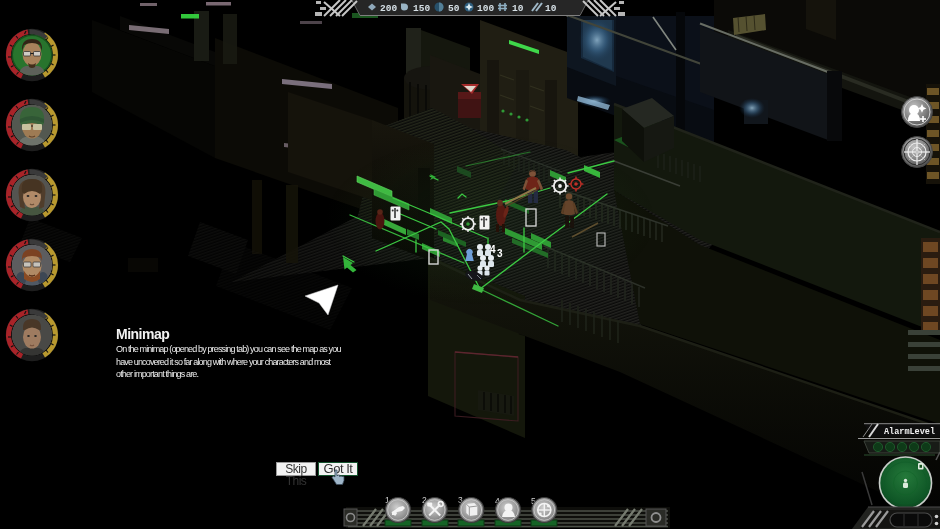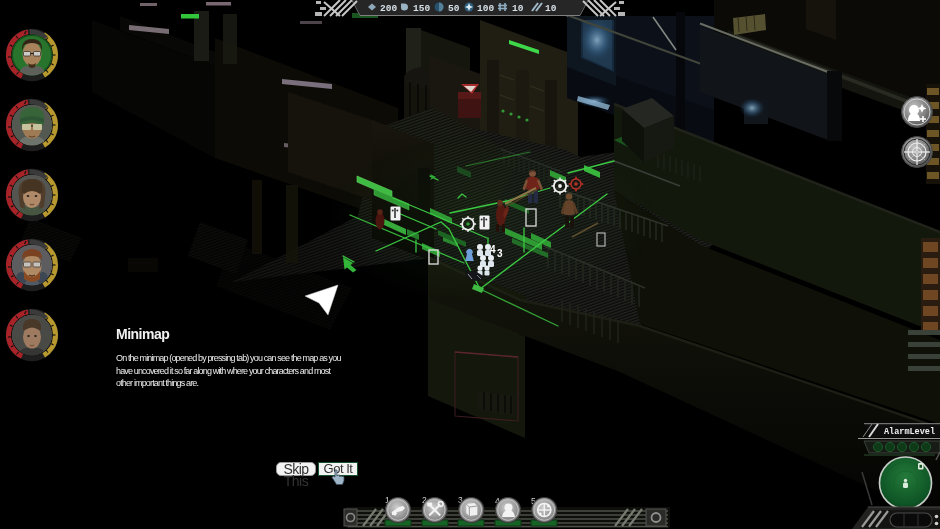--- a/index.html
+++ b/index.html
@@ -830,27 +830,27 @@
       <line x1="-6.5" y1="0" x2="6.5" y2="0" stroke="#f4f4f4" stroke-width="1.4"></line>
       <line x1="0" y1="-6.5" x2="0" y2="6.5" stroke="#f4f4f4" stroke-width="1.4"></line>
       <circle cx="4" cy="-4" r="1.4" fill="#f4f4f4"></circle>
           <circle cx="-4" cy="4" r="1.4" fill="#f4f4f4"></circle>
     </g>
   </g>
 </svg>
 
 <div style="position:absolute;left:116px;top:329px;color:#f2f2f2;">
   <div style="font-size:14px;font-weight:bold;letter-spacing:-0.5px;line-height:10px;">Minimap</div>
-  <div style="font-size:9px;letter-spacing:-0.85px;margin-top:13px;line-height:12.6px;color:#ededed;">
+  <div style="font-size:9px;letter-spacing:-0.85px;margin-top:4px;line-height:12.6px;color:#ededed;">
     On the minimap (opened by pressing tab) you can see the map as you<br>
     have uncovered it so far along with where your characters and most<br>
     other important things are.
   </div>
 </div>
 
-<div style="position:absolute;left:276px;top:462px;width:38px;height:12px;background:#f3f3f3;border:1px solid #999;border-radius:5px;font-size:14px;color:#333;text-align:center;line-height:12px;letter-spacing:-0.5px;">Skip This</div>
+<div style="position:absolute;left:276px;top:462px;width:38px;height:12px;background:#f3f3f3;border:1px solid #999;border-radius:0;font-size:12px;color:#333;text-align:center;line-height:12px;letter-spacing:-0.5px;">Skip This</div>
 
 <div style="position:absolute;left:318px;top:462px;width:38px;height:12px;background:#f3f3f3;border:1px solid #14532d;border-radius:0;font-size:13px;color:#333;text-align:center;line-height:12px;letter-spacing:-0.5px;">Got It</div>
 
 <svg style="position:absolute;left:330px;top:468px;width:18px;height:18px;" viewBox="0 0 18 18">
   <path d="M5,2 l2,0 0,6 1,-1 1.5,0 0,1.5 1.5,-0.5 1.5,0.5 1.5,0 0,4 -1.5,4 -6,0 -2.5,-4 -2,-3 1.5,-1.5 1.5,1 z" fill="#9fb6c9" stroke="#3a4a5a" stroke-width="0.8"></path>
 </svg>
 </div>
 
 </body></html>

